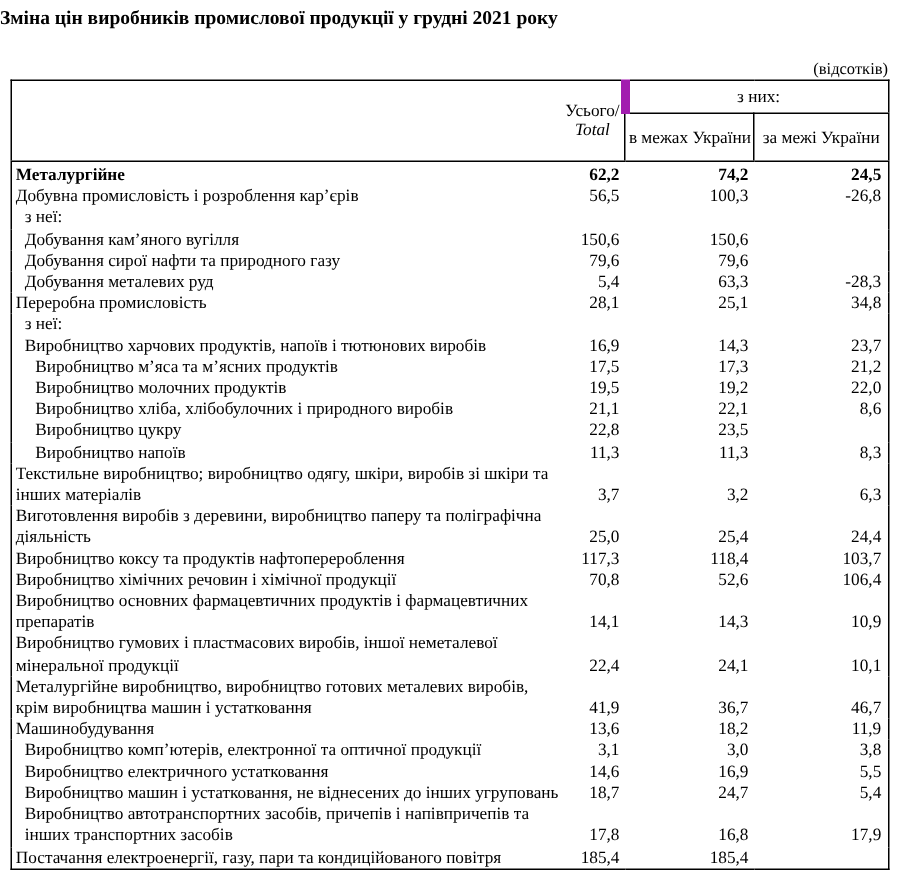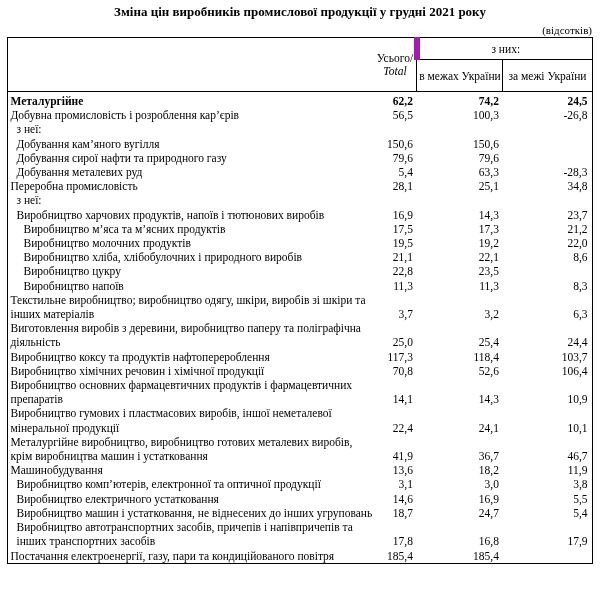--- a/index.html
+++ b/index.html
@@ -5,36 +5,35 @@
   html, body { margin: 0; padding: 0; }
   body {
     width: 600px; height: 592px;
     background: #ffffff;
     font-family: "Liberation Serif", "DejaVu Serif", serif;
     color: #000;
     overflow: hidden;
   }
   .page { width: 600px; height: 592px; }
   .title {
-    text-align: center;
     font-weight: bold;
     font-size: 13px;
     padding-top: 4px;
     line-height: 16px;
   }
   .subtitle {
     text-align: center;
     font-size: 11.5px;
     line-height: 15px;
   }
   .units {
     text-align: right;
     font-size: 11px;
     padding-right: 8px;
-    margin-top: 4px;
+    margin-top: 20px;
     margin-bottom: 1px;
     line-height: 12px;
   }
   table.price {
     border-collapse: collapse;
     table-layout: fixed;
     width: 584px;
     margin: 0 auto;
     border: 1px solid #000;
   }

